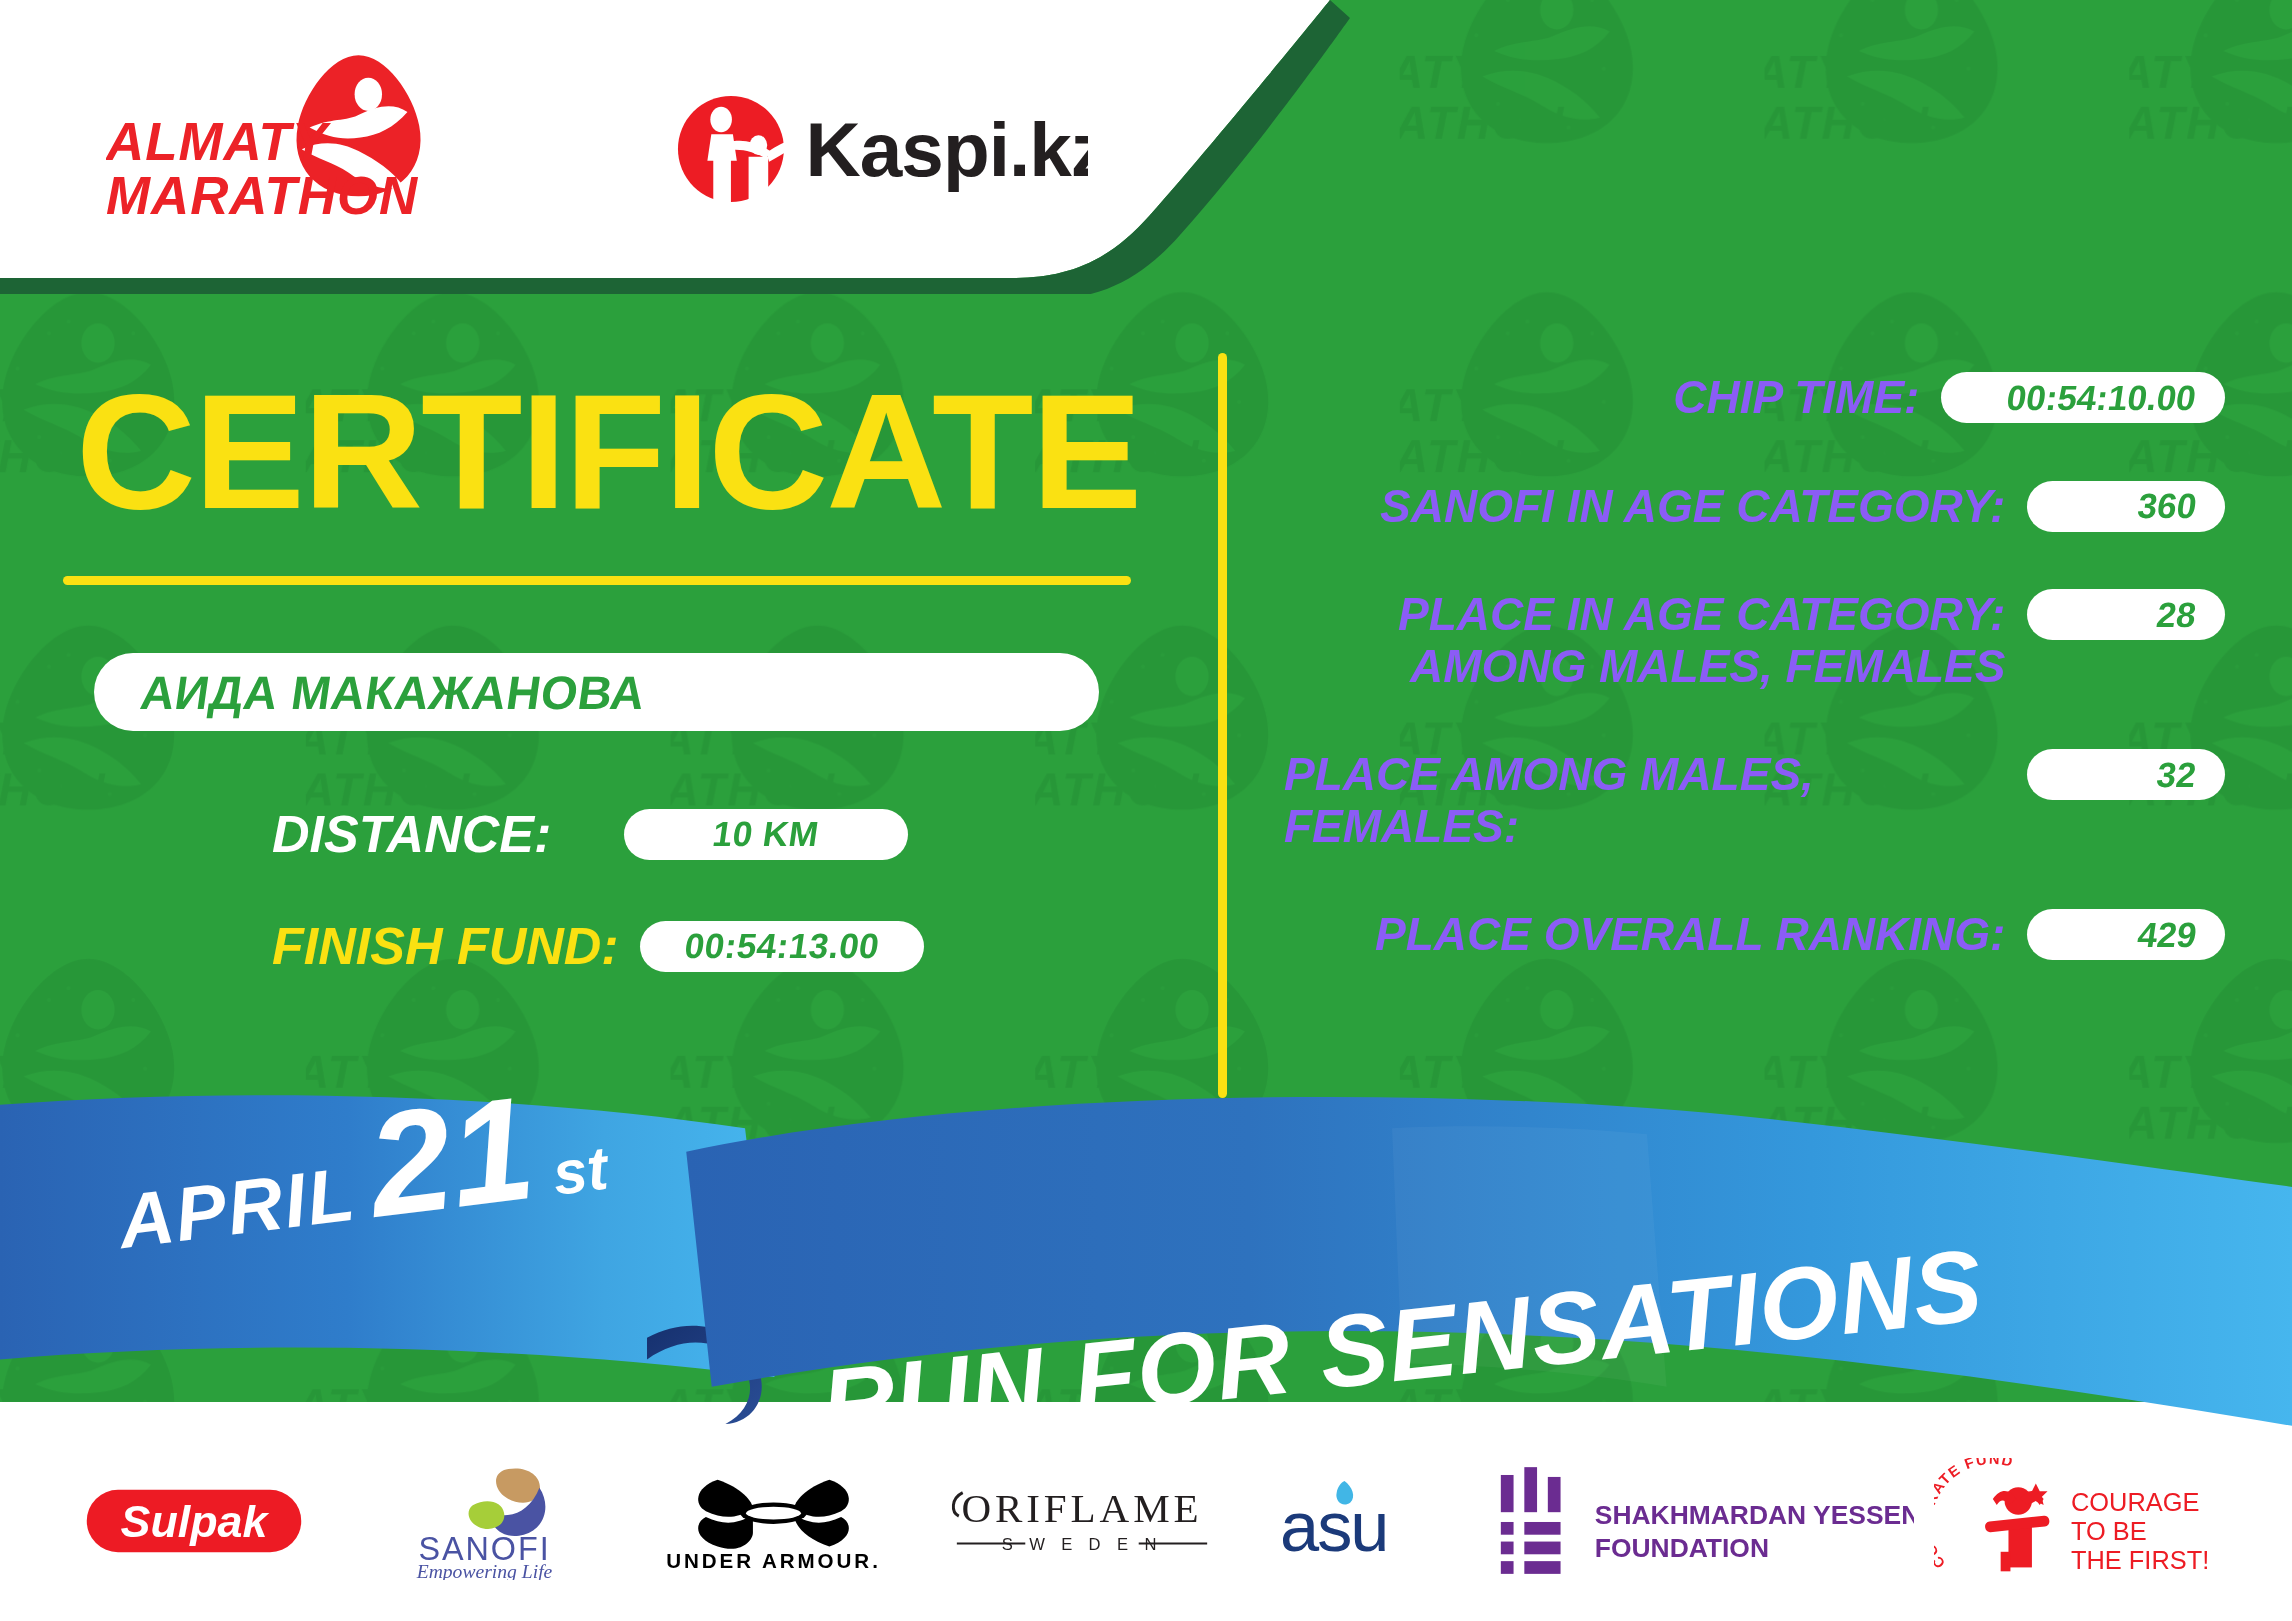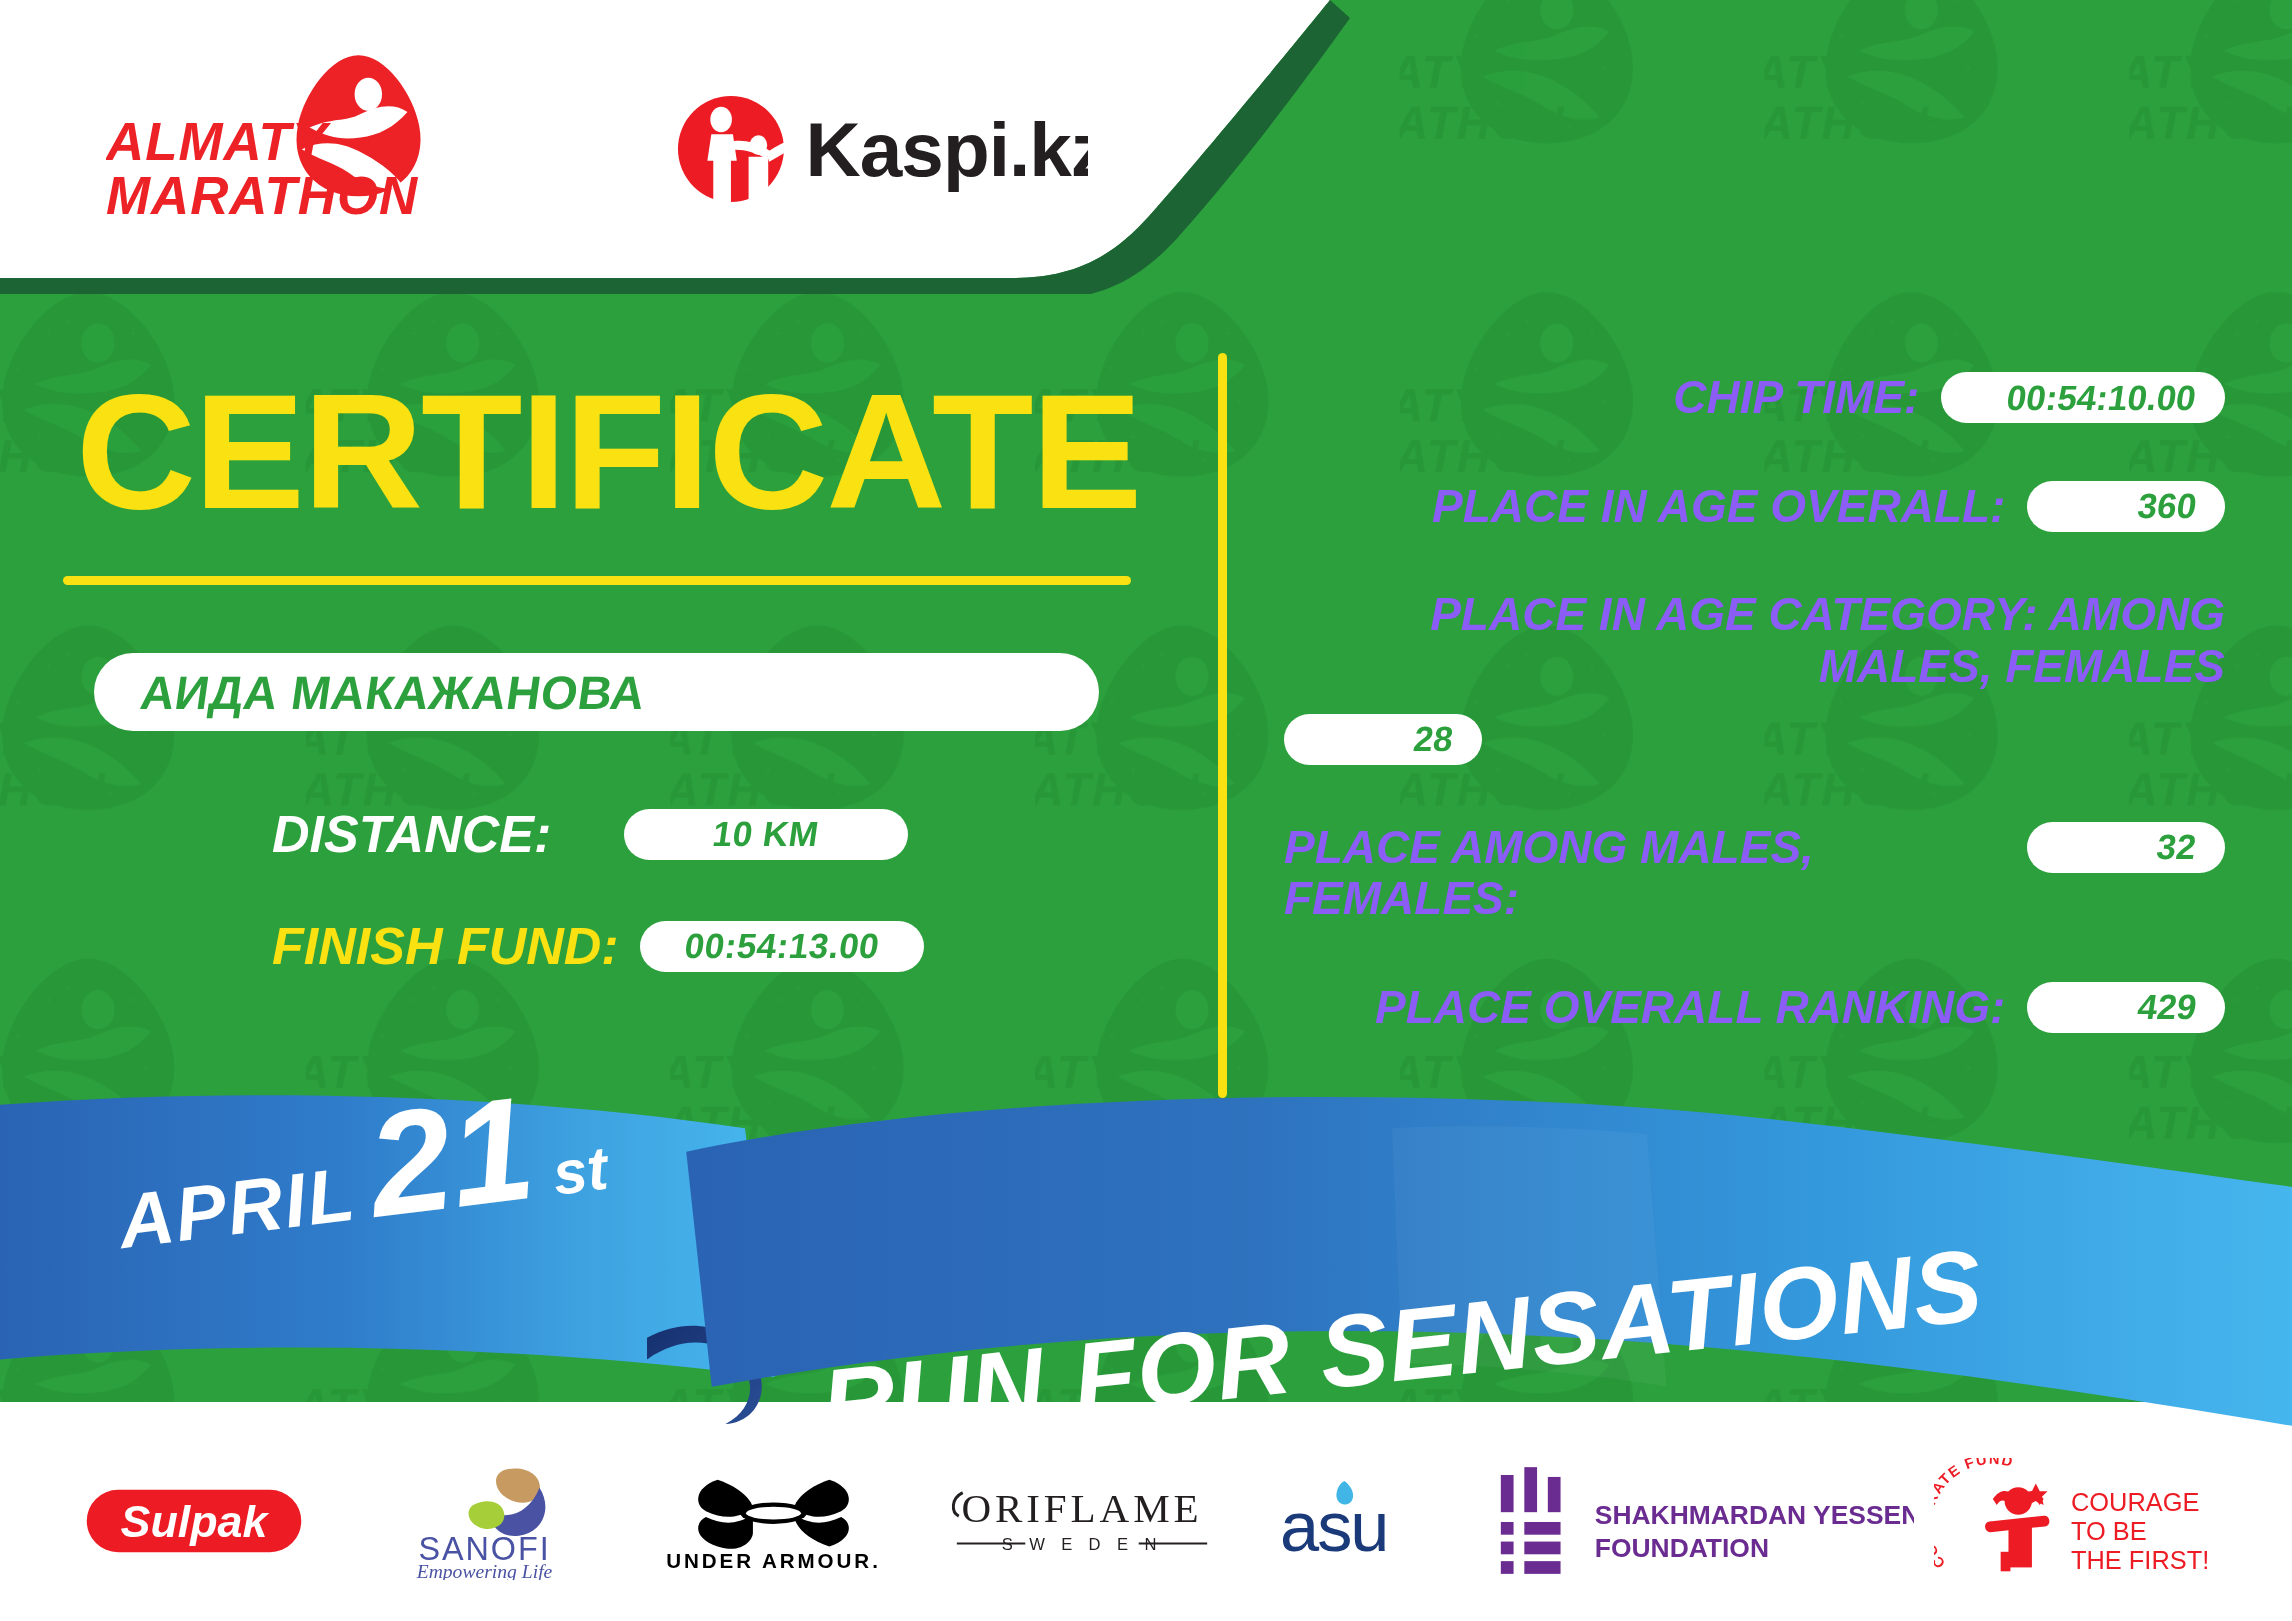--- a/index.html
+++ b/index.html
@@ -229,27 +229,27 @@
   <div class="stats">
 
     <div class="stat-row" style="margin-bottom:57px;">
       <div class="stat-label">CHIP TIME:</div>
       <div class="stat-pill" style="min-width:284px;">
         <span>00:54:10.00</span>
       </div>
     </div>
 
     <div class="stat-row" style="margin-bottom:57px;">
-      <div class="stat-label">PLACE IN AGE OVERALL:</div>
+      <div class="stat-label">SANOFI IN AGE CATEGORY:</div>
       <div class="stat-pill">
         <span>360</span>
       </div>
     </div>
 
-    <div class="stat-row" style="margin-bottom:57px;flex-direction:column;">
+    <div class="stat-row" style="margin-bottom:57px;">
       <div class="stat-label">PLACE IN AGE CATEGORY: AMONG MALES, FEMALES</div>
       <div class="stat-pill">
         <span>28</span>
       </div>
     </div>
 
     <div class="stat-row" style="margin-bottom:57px;">
       <div class="stat-label" style="text-align:left;">PLACE AMONG MALES, FEMALES:</div>
       <div class="stat-pill">
         <span>32</span>

